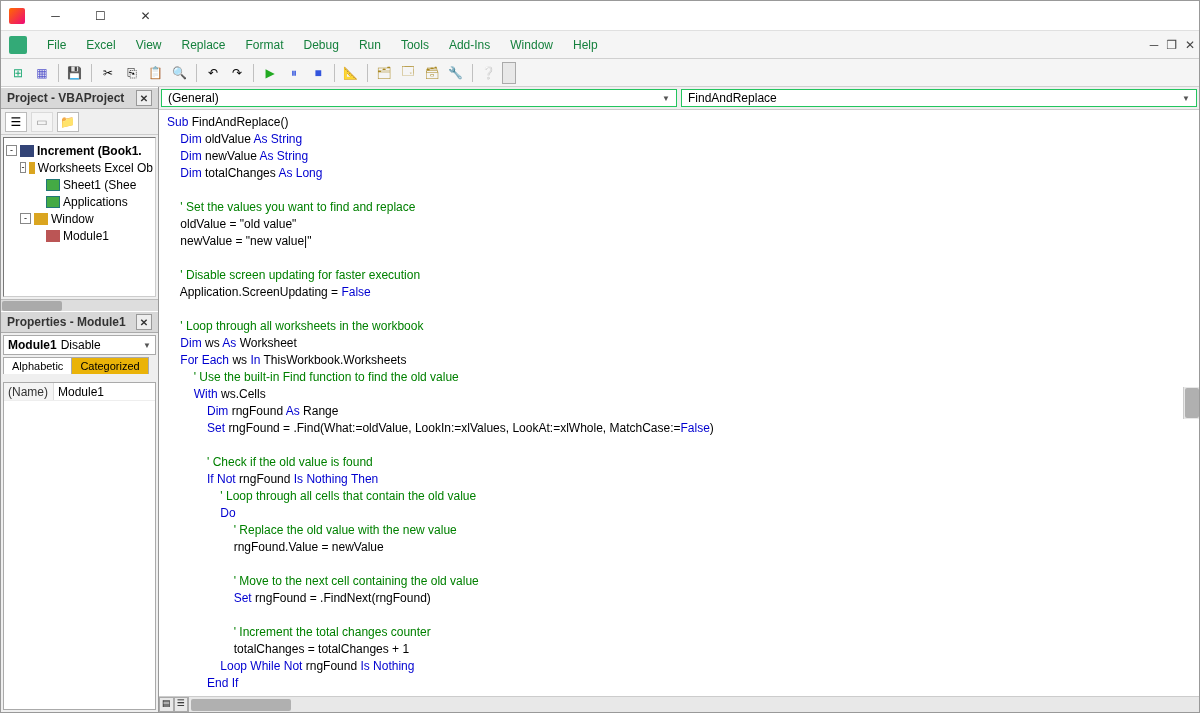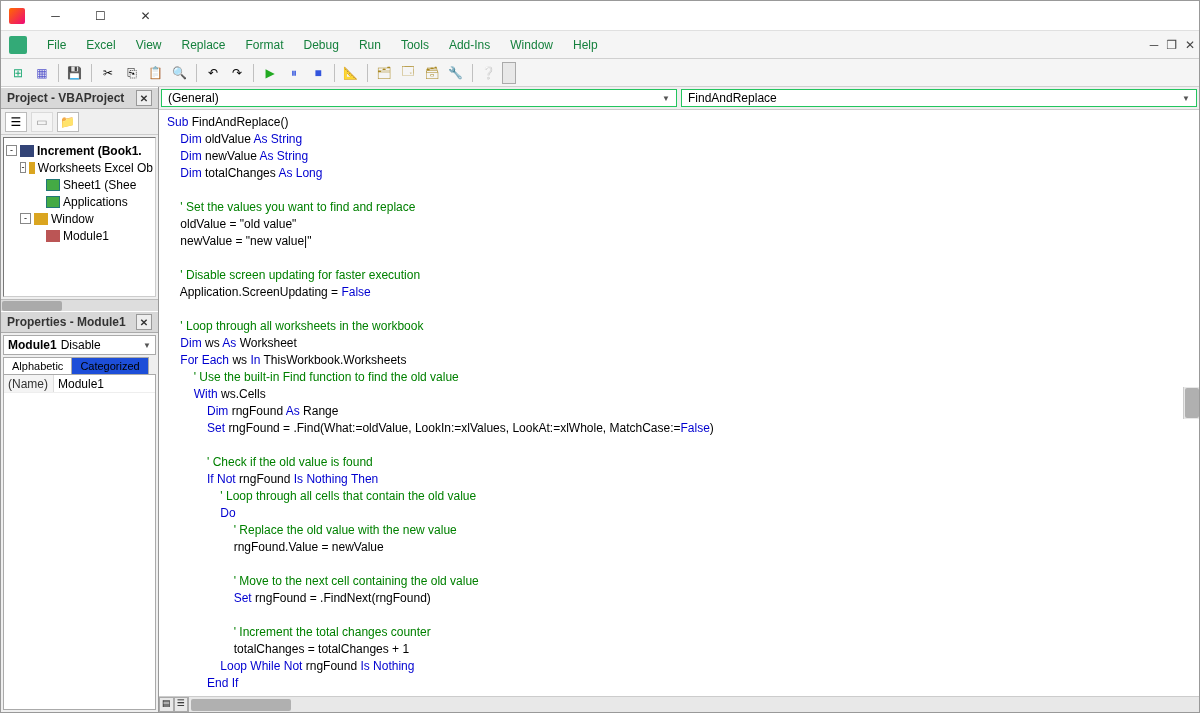--- a/index.html
+++ b/index.html
@@ -44,22 +44,22 @@
 .tree-node .label.bold { font-weight: bold; }
 .tree-hscroll { height: 12px; background: #ddd; border-top: 1px solid #bbb; display: flex; }
 .tree-hscroll .thumb { width: 60px; height: 10px; background: #aaa; margin: 1px; border-radius: 2px; }
 
 .properties { flex: 1; display: flex; flex-direction: column; }
 .prop-sel { height: 20px; margin: 2px; border: 1px solid #aaa; background: #fff; display: flex; align-items: center; padding: 0 4px; font-size: 11px; }
 .prop-sel .bold { font-weight: bold; margin-right: 4px; }
 .prop-sel .arrow { margin-left: auto; font-size: 8px; color: #555; }
 .prop-tabs { display: flex; padding-left: 2px; }
 .prop-tab { padding: 2px 8px; border: 1px solid #aaa; border-bottom: none; background: #fff; font-size: 11px; cursor: pointer; margin-right: -1px; position: relative; z-index: 1; }
-.prop-tab.inactive { background: #1d4ed8; z-index: 0; }
-.prop-grid { flex: 1; background: #fff; border: 1px solid #aaa; margin: 0 2px 2px 2px; }
+.prop-tab.inactive { background: #eab308; z-index: 0; }
+.prop-grid { flex: 1; background: #fff; border: 1px solid #aaa; margin: 8px 2px 2px 2px; }
 .prop-row { display: flex; height: 18px; font-size: 11px; border-bottom: 1px solid #eee; }
 .prop-row .key { width: 50px; padding: 2px 4px; border-right: 1px solid #ddd; background: #f4f4f4; color: #333; }
 .prop-row .value { flex: 1; padding: 2px 4px; }
 
 .right-panel { flex: 1; display: flex; flex-direction: column; background: #fff; }
 .combo-row { height: 26px; display: flex; padding: 2px; gap: 4px; border-bottom: 1px solid #ccc; background: #efefef; }
 .combo { flex: 1; border: 1px solid #22c55e; background: #fff; display: flex; align-items: center; padding: 0 6px; font-size: 12px; }
 .combo .arrow { margin-left: auto; font-size: 8px; color: #555; }
 
 .code-area { flex: 1; display: flex; align-items: center; }

